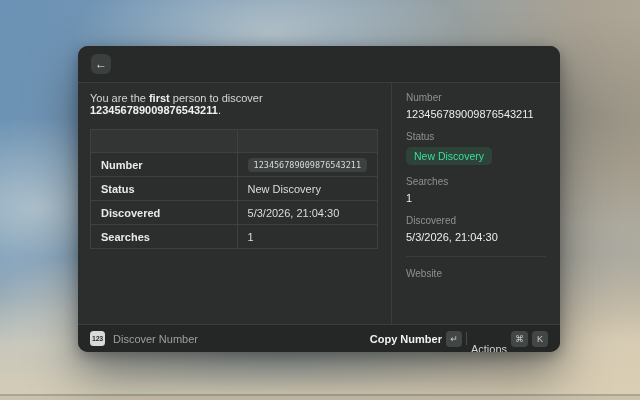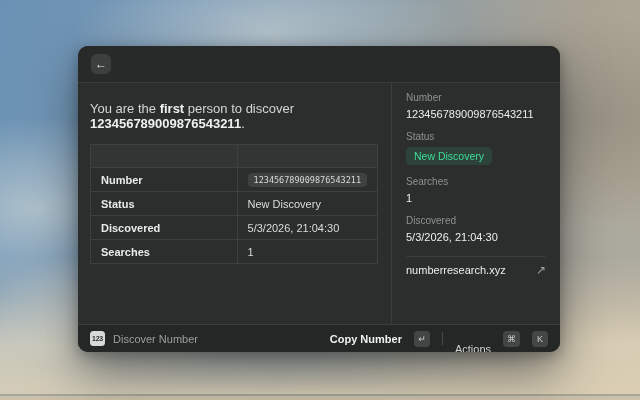--- a/index.html
+++ b/index.html
@@ -39,21 +39,21 @@
     width:20px; height:20px; border-radius:6px; background:#3b3f3d;
     display:flex; align-items:center; justify-content:center;
     color:#e6e8e6; font-size:12px; line-height:1; cursor:pointer;
   }
 
   .win-body { flex:1; display:flex; min-height:0; }
 
   
   .main { flex:1; padding:9px 12px 0 12px; min-width:0; }
   .main h1 { font-size:17px; font-weight:bold; color:#f4f5f4; letter-spacing:.1px; }
-  .main .subtitle { margin-top:9px; font-size:13px; color:#d4d7d5; }
+  .main .subtitle { font-size:11px; color:#d4d7d5; }
   .main .subtitle b { color:#eff1ef; }
 
   table.detail {
     margin-top:13px; width:288px; border-collapse:collapse;
     border:1px solid #3e4140; font-size:11px;
   }
   table.detail td { border:1px solid #3e4140; height:24px; padding:0 10px; }
   table.detail tr.head td { background:#323534; height:23px; }
   td.k { font-weight:bold; color:#e9ebe9; width:147px; }
   td.v { color:#dadddb; }
@@ -85,21 +85,21 @@
   .win-footer {
     height:28px; flex:0 0 28px; display:flex; align-items:center;
     padding:8px 12px; background:#242726; border-top:1px solid #3a3d3b;
   }
   .app-icon {
     width:15px; height:15px; border-radius:3.5px; background:#d8dad8;
     display:flex; align-items:center; justify-content:center;
     font-size:7px; font-weight:bold; color:#2d2f2e; letter-spacing:-0.3px;
   }
   .app-name { margin-left:8px; font-size:11px; color:#9aa09c; }
-  .footer-right { margin-left:auto; display:flex; align-items:center; gap:12px; }
+  .footer-right { margin-left:auto; display:flex; align-items:center; gap:4px; }
   .primary-label { font-size:11px; font-weight:600; color:#f0f2f0; cursor:pointer; }
   .key-badge {
     min-width:16px; height:16px; padding:0 4px; border-radius:4px;
     background:#424644; color:#c9ccca; font-size:9px;
     display:flex; align-items:center; justify-content:center;
   }
   .footer-divider { width:1px; height:13px; background:#474a48; }
   .actions-label { font-size:11px; color:#ced1cf; cursor:pointer;margin-top:20px; }
 </style>
 </head>
@@ -158,24 +158,21 @@
       <div><span class="status-chip">New Discovery</span></div>
 
       <div class="sb-label">Searches</div>
       <div class="sb-value">1</div>
 
       <div class="sb-label">Discovered</div>
       <div class="sb-value">5/3/2026, 21:04:30</div>
 
       <div class="sb-divider"></div>
 
-      <div class="website-row">
-        <span class="sb-value">numberresearch.xyz</span>
-        <span class="ext-icon">↗</span>
-      </div>
+      <div class="sb-label">Website</div>
     </div>
 
   </div>
 
   <div class="win-footer">
     <div class="app-icon">123</div>
     <div class="app-name">Discover Number</div>
 
     <div class="footer-right">
       <span class="primary-label">Copy Number</span>

